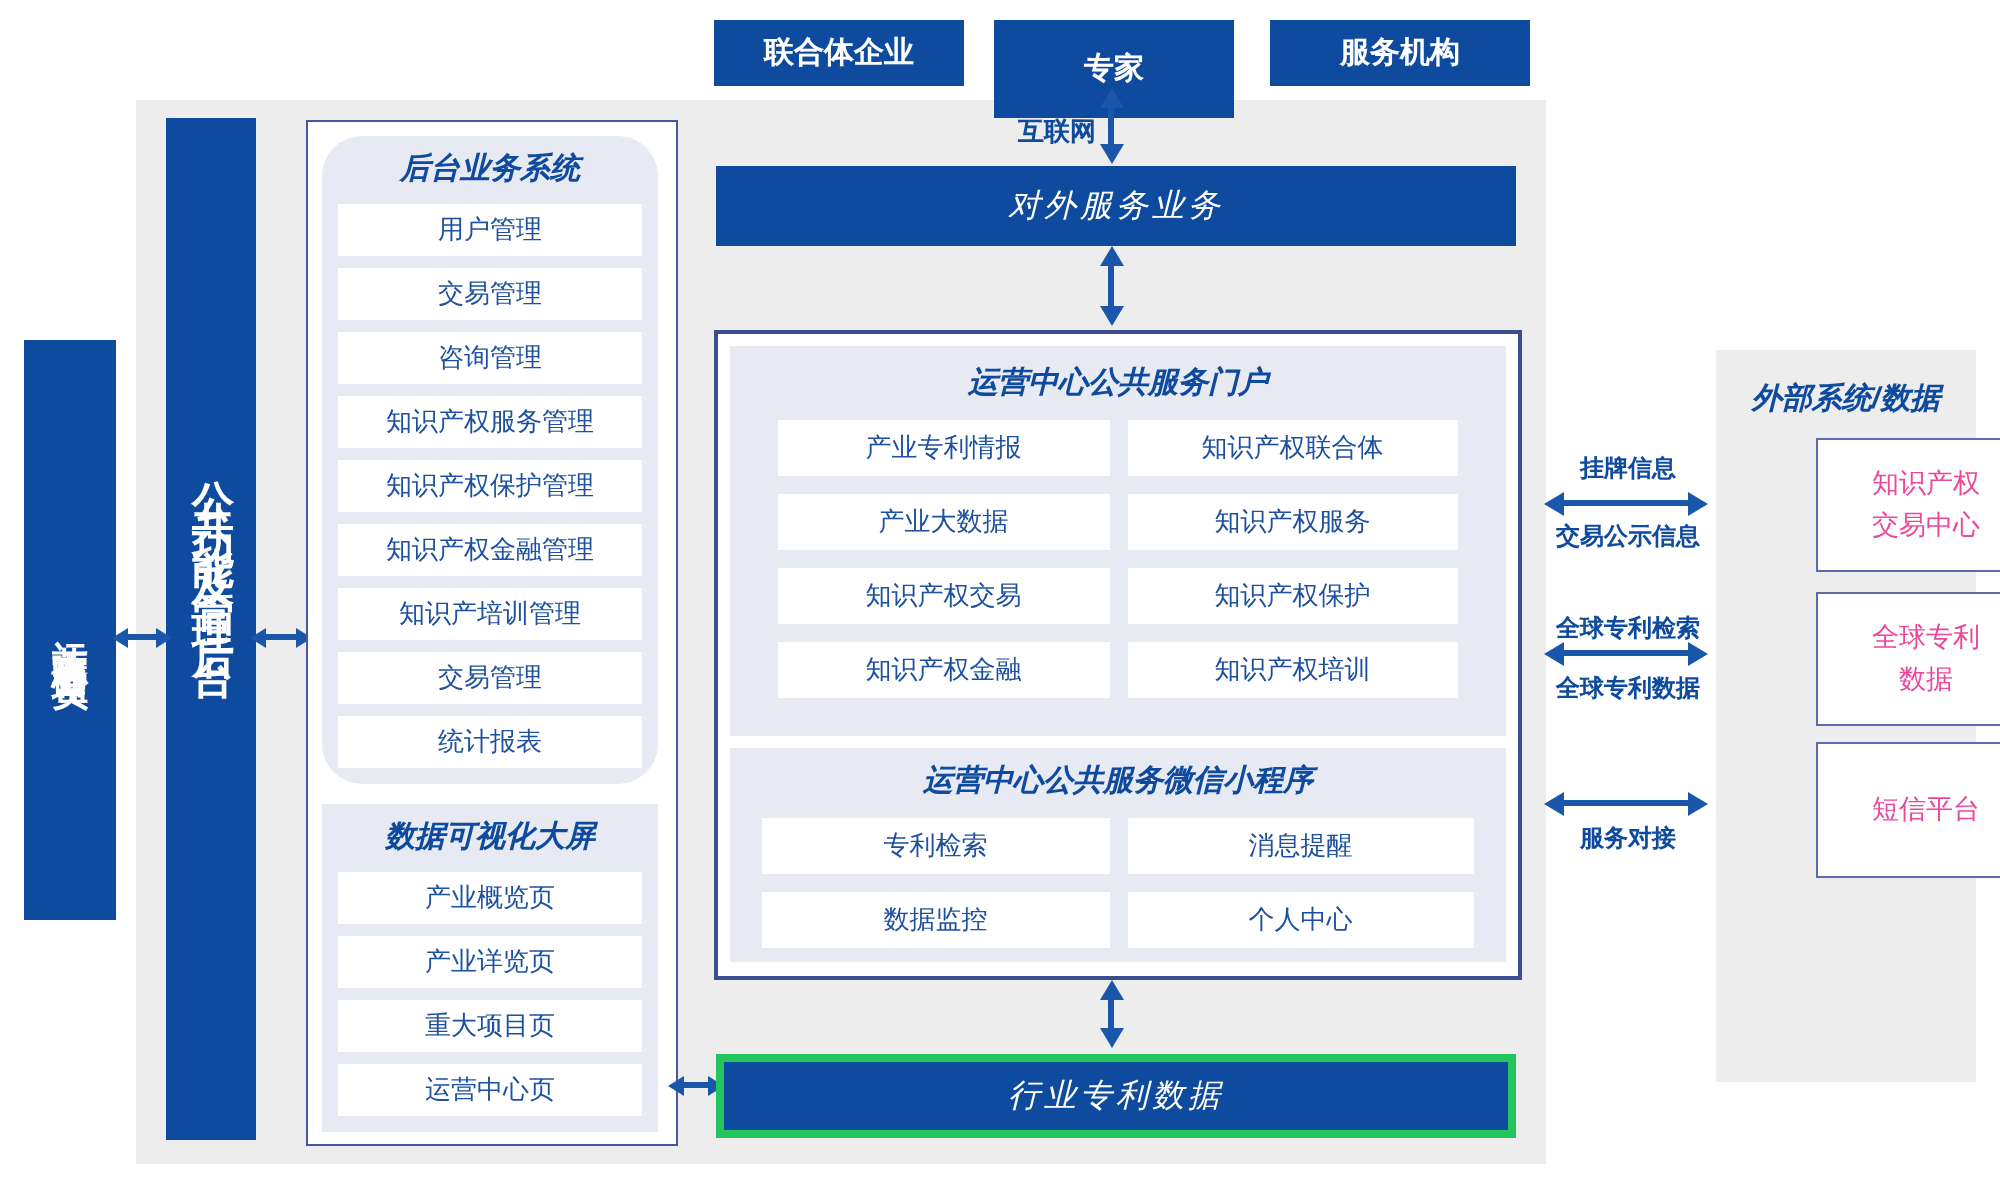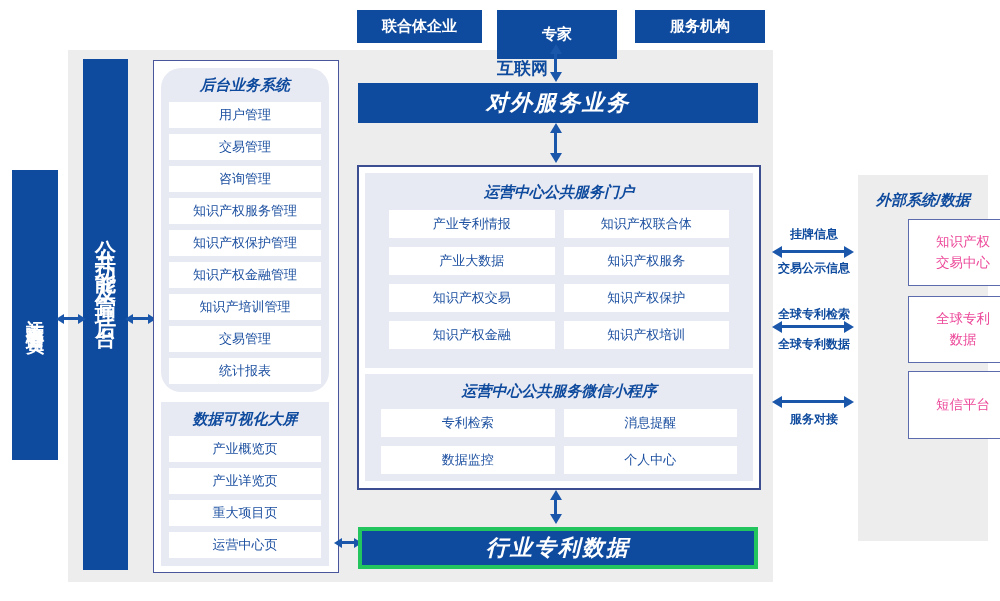--- a/index.html
+++ b/index.html
@@ -4,21 +4,21 @@
 <style>
   html,body{margin:0;padding:0;background:#fff;}
   body{font-family:"Liberation Sans","DejaVu Sans",sans-serif;}
   .canvas{position:relative;width:1000px;height:601px;background:#fff;overflow:hidden;}
 
   .bg-gray{position:absolute;left:68px;top:50px;width:705px;height:532px;background:#ededed;}
 
   
   .bluebox{position:absolute;background:#0e4a9d;color:#fff;display:flex;align-items:center;justify-content:center;}
   .actor{font-size:15px;font-weight:bold;}
-  .bigbar{font-size:22px;font-weight:bold;font-style:italic;letter-spacing:2px;}
+  .bigbar{font-size:16px;font-weight:normal;font-style:italic;letter-spacing:2px;}
   .bigbar.bordered{border:4px solid #22c55e;}
 
   
   .rail{position:absolute;background:#0e4a9d;color:#fff;display:flex;justify-content:center;}
   .vtext{writing-mode:vertical-rl;text-orientation:upright;font-weight:bold;color:#fff;}
   .admin-text{font-size:18px;letter-spacing:3px;}
   .backend-text{font-size:21px;letter-spacing:11px;}
 
   
   .outline-box{position:absolute;background:#fff;border:2px solid #3d4e90;}
@@ -34,21 +34,21 @@
 
   
   .ext-panel{position:absolute;left:858px;top:175px;width:130px;height:366px;background:#ededed;box-sizing:border-box;padding:14px 10px 0 10px;}
   .ext-title{font-size:15px;font-weight:bold;font-style:italic;color:#0e4a9d;text-align:center;height:22px;line-height:22px;}
   .ext-box{position:absolute;left:10px;width:110px;background:#fff;border:1px solid #5b6bac;box-sizing:border-box;
            display:flex;flex-direction:column;align-items:center;justify-content:center;
            font-size:13.5px;color:#ec4899;line-height:1.5;text-align:center;margin-left:40px;}
 
   
   .lbl{position:absolute;font-size:12px;font-weight:bold;color:#0e4a9d;text-align:center;}
-  .lbl-net{position:absolute;font-size:17px;font-weight:bold;color:#0e4a9d;text-align:right;}
+  .lbl-net{position:absolute;font-size:13px;font-weight:bold;color:#0e4a9d;text-align:right;}
 
   
   .ah{position:absolute;height:3px;background:#1a56aa;}
   .ah::before{content:"";position:absolute;left:-10px;top:50%;transform:translateY(-50%);
     border-top:6px solid transparent;border-bottom:6px solid transparent;border-right:10px solid #1a56aa;}
   .ah::after{content:"";position:absolute;right:-10px;top:50%;transform:translateY(-50%);
     border-top:6px solid transparent;border-bottom:6px solid transparent;border-left:10px solid #1a56aa;}
   .ah.sm::before{left:-8px;border-top-width:5.5px;border-bottom-width:5.5px;border-right-width:8px;}
   .ah.sm::after{right:-8px;border-top-width:5.5px;border-bottom-width:5.5px;border-left-width:8px;}
   .av{position:absolute;width:3px;background:#1a56aa;}

